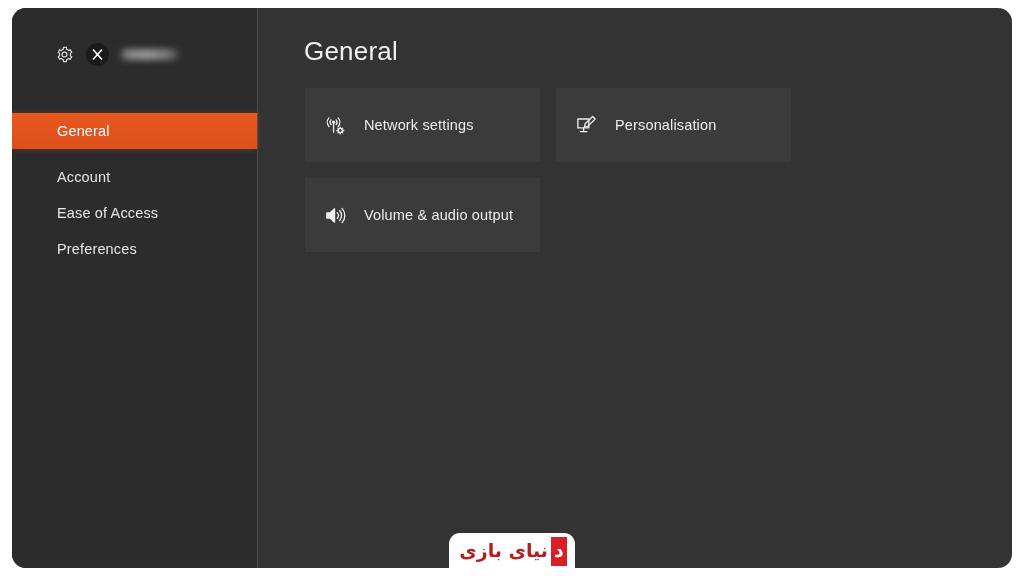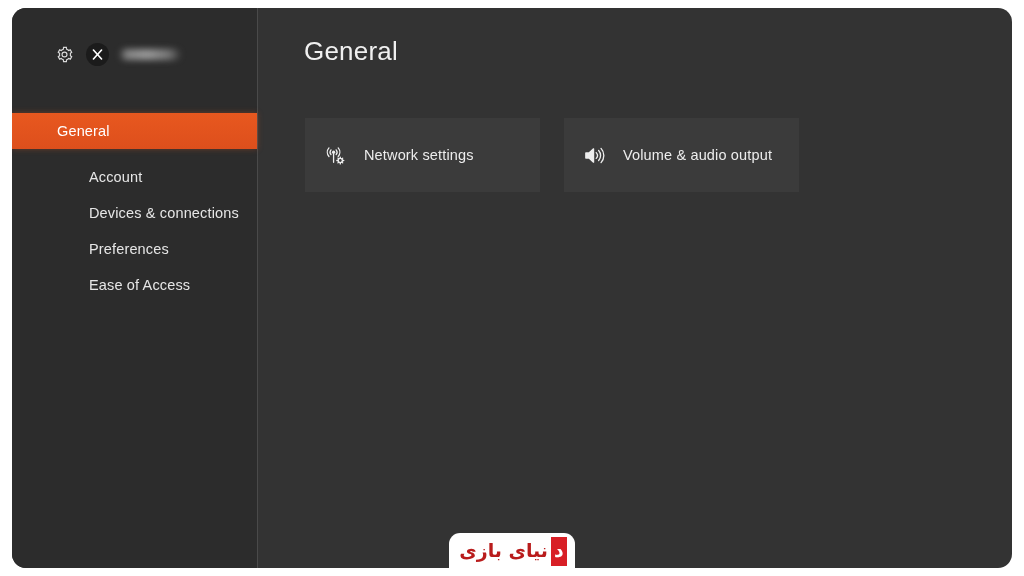--- a/index.html
+++ b/index.html
@@ -106,21 +106,21 @@
     height: 36px;
     display: flex;
     align-items: center;
     padding-left: 45px;
     box-sizing: border-box;
     font-size: 14.5px;
     color: #e6e6e6;
     letter-spacing: 0.15px;
     margin-bottom: 0;
   }
-  .nav-item + .nav-item { margin-top: 0; margin-left: 32px; }
+  .nav-item + .nav-item { margin-top: 0; }
 
   .nav-item.selected {
     background: #e25822;
     background: linear-gradient(180deg, #e8581f 0%, #dd4f1c 100%);
     color: #ffffff;
     box-shadow: 0 0 6px rgba(226,88,34,0.35);
   }
 
   
   .content {
@@ -137,26 +137,26 @@
     top: 28px;
     font-size: 26px;
     font-weight: 400;
     color: #f0f0f0;
     letter-spacing: 0.2px;
   }
 
   .tile-grid {
     position: absolute;
     left: 47px;
-    top: 110px;
+    top: 80px;
     width: 478px;
     display: grid;
     grid-template-columns: 235px 235px;
     grid-template-rows: 74px 74px 74px;
-    gap: 24px;
+    gap: 16px;
   }
 
   .tile {
     background: #3b3b3b;
     display: flex;
     align-items: center;
     padding-left: 17px;
     box-sizing: border-box;
     cursor: pointer;
   }
@@ -246,27 +246,24 @@
       </div>
 
       <div class="nav">
         <div class="nav-item selected">
           <span>General</span>
         </div>
         <div class="nav-item" style="margin-top:10px">
           <span>Account</span>
         </div>
         <div class="nav-item">
-          <span>Devices &amp; connections</span>
+          <span>Ease of Access</span>
         </div>
         <div class="nav-item">
           <span>Preferences</span>
-        </div>
-        <div class="nav-item">
-          <span>Ease of Access</span>
         </div>
       </div>
     </div>
 
     <div class="content">
 
       <div class="page-title">General</div>
 
       <div class="tile-grid">
 
@@ -279,20 +276,31 @@
               <path d="M6.2 5.1a6.7 6.7 0 0 0 0 8.9"></path>
               <path d="M15.8 5.1a6.7 6.7 0 0 1 0 8.9"></path>
               <path d="M11 11.2 V20"></path>
               <circle cx="18" cy="18.2" r="2.2"></circle>
               <path d="M18 14.6v1.1M18 20.7v1.1M14.4 18.2h1.2M20.4 18.2h1.2M15.5 15.7l.8.8M19.7 19.9l.8.8M20.5 15.7l-.8.8M16.3 19.9l-.8.8"></path>
             </svg>
           </span>
           <span class="tile-label">Network settings</span>
         </div>
 
+        <div class="tile">
+          <span class="tile-icon">
+            <svg viewBox="0 0 26 26" width="25" height="25" fill="none" stroke="currentColor" stroke-width="1.4" stroke-linecap="round" stroke-linejoin="round">
+              <path d="M4 6.2h11.4v9.3H4z"></path>
+              <path d="M10 15.5v3.6"></path>
+              <path d="M6.6 19.3h6.8"></path>
+              <path d="M11.6 11.2 19.4 3.6l2.6 2.6-7.8 7.7-3.3.8z"></path>
+            </svg>
+          </span>
+          <span class="tile-label">Personalisation</span>
+        </div>
 
 
 
         <div class="tile">
           <span class="tile-icon">
             <svg viewBox="0 0 26 26" width="25" height="25" fill="none" stroke="currentColor" stroke-width="1.4" stroke-linecap="round" stroke-linejoin="round">
               <path d="M4 10.3h3.3L12 6.1v13.8l-4.7-4.2H4z" fill="currentColor" stroke="currentColor"></path>
               <path d="M14.8 10a4.4 4.4 0 0 1 0 6"></path>
               <path d="M17.3 7.8a7.7 7.7 0 0 1 0 10.4"></path>
               <path d="M19.8 5.6a10.9 10.9 0 0 1 0 14.8"></path>

